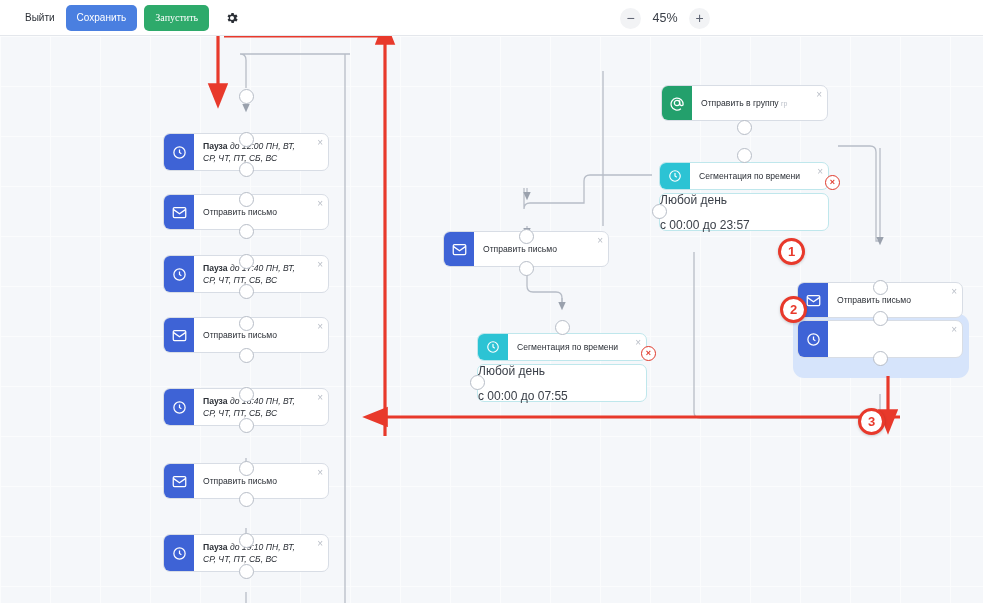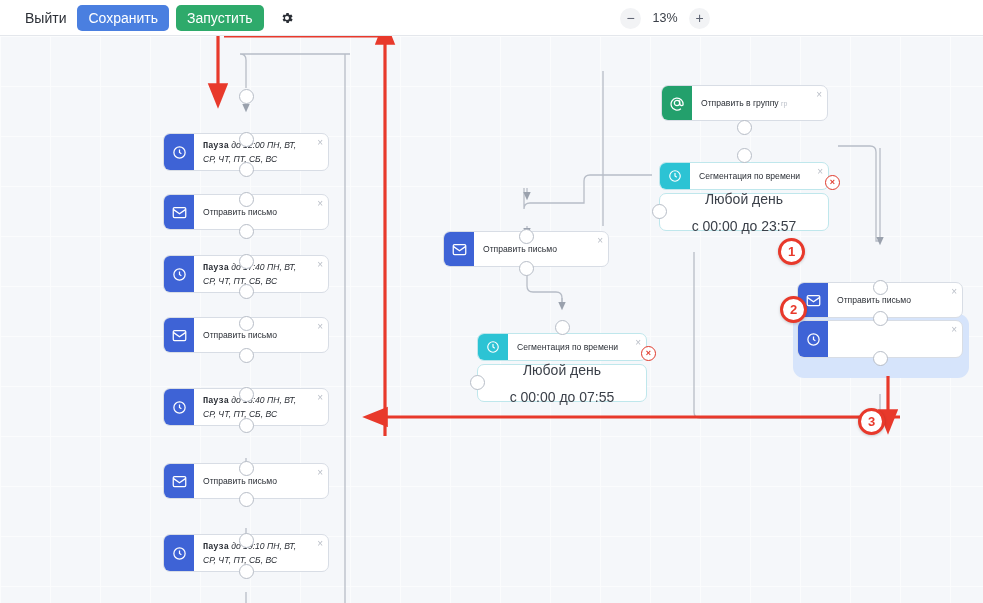--- a/index.html
+++ b/index.html
@@ -15,26 +15,26 @@
     position: absolute; left: 0; top: 0;
     width: 983px; height: 36px;
     background: #ffffff;
     border-bottom: 1px solid #e4e7ec;
     display: flex; align-items: center;
     z-index: 60;
   }
   .tb-btn {
     height: 26px; border-radius: 5px;
     display: inline-flex; align-items: center; justify-content: center;
-    font-size: 14px; padding: 0 11px; cursor: pointer;
+    font-size: 10px; padding: 0 11px; cursor: pointer;
     white-space: nowrap; border: none;
   }
   #btn-exit { color: #2b2f36; background: transparent; margin-left: 14px; }
   #btn-save { color: #fff; background: #4a7fe0; }
-  #btn-run  { color: #fff; background: #2eaa6b; margin-left: 7px; }
+  #btn-run  { color: #fff; background: #2eaa6b; margin-left: 7px; font-family: Liberation Serif, serif; }
   #btn-gear {
     margin-left: 13px; width: 20px; height: 20px;
     display: inline-flex; align-items: center; justify-content: center;
     cursor: pointer; color: #2b2f36;
   }
   #zoom-group {
     position: absolute; left: 620px; top: 0; height: 36px;
     display: flex; align-items: center; gap: 9px;
   }
   .zoom-btn {
@@ -94,27 +94,27 @@
   .n-sub   .icon { background: #23a06c; }
 
   .n-seg { border-color: #bfe7ec; }
   .seg-sub {
     position: absolute;
     background: #ffffff;
     border: 1px solid #bfe7ec;
     border-radius: 7px;
     z-index: 19;
     display: flex; flex-direction: column;
-    align-items: center; justify-content: center;
+    justify-content: center;
     gap: 11px;
-    font-size: 14px; color: #3b4049;
+    font-size: 12px; color: #3b4049;
     cursor: pointer;
   }
 
-  .pause-label b { font-weight: bold; font-style: normal; font-family: Liberation Mono, monospace; }
+  .pause-label b { font-weight: bold; font-style: normal; }
   .pause-label i { font-style: italic; }
 
   
   .halo {
     position: absolute;
     background: #d6e4fb;
     border-radius: 11px;
     z-index: 15;
   }
 
@@ -158,21 +158,21 @@
   <button class="tb-btn" id="btn-save">Сохранить</button>
   <button class="tb-btn" id="btn-run">Запустить</button>
   <span id="btn-gear">
     <svg width="14" height="14" viewBox="0 0 24 24" fill="currentColor">
       <path d="M19.4 13a7.6 7.6 0 0 0 0-2l2.1-1.6-2-3.5-2.5 1a7.6 7.6 0 0 0-1.7-1l-.4-2.6h-4l-.4 2.6c-.6.2-1.2.6-1.7 1l-2.5-1-2 3.5L6.6 11a7.6 7.6 0 0 0 0 2l-2.1 1.6 2 3.5 2.5-1c.5.4 1.1.8 1.7 1l.4 2.6h4l.4-2.6c.6-.2 1.2-.6 1.7-1l2.5 1 2-3.5-2.3-1.6zM12 15.5A3.5 3.5 0 1 1 15.5 12 3.5 3.5 0 0 1 12 15.5z"></path>
     </svg>
   </span>
 
   <div id="zoom-group">
     <button class="zoom-btn">−</button>
-    <span id="zoom-level">13%</span>
+    <span id="zoom-level">45%</span>
     <button class="zoom-btn">+</button>
   </div>
 </div>
 
 <div id="canvas">
 
   <svg id="edges">
     <defs>
       <marker id="ah" markerWidth="7" markerHeight="7" refX="3.4" refY="3" orient="auto">
         <path d="M0,0 L6.6,3 L0,6 z" fill="#9aa1ad"></path>

